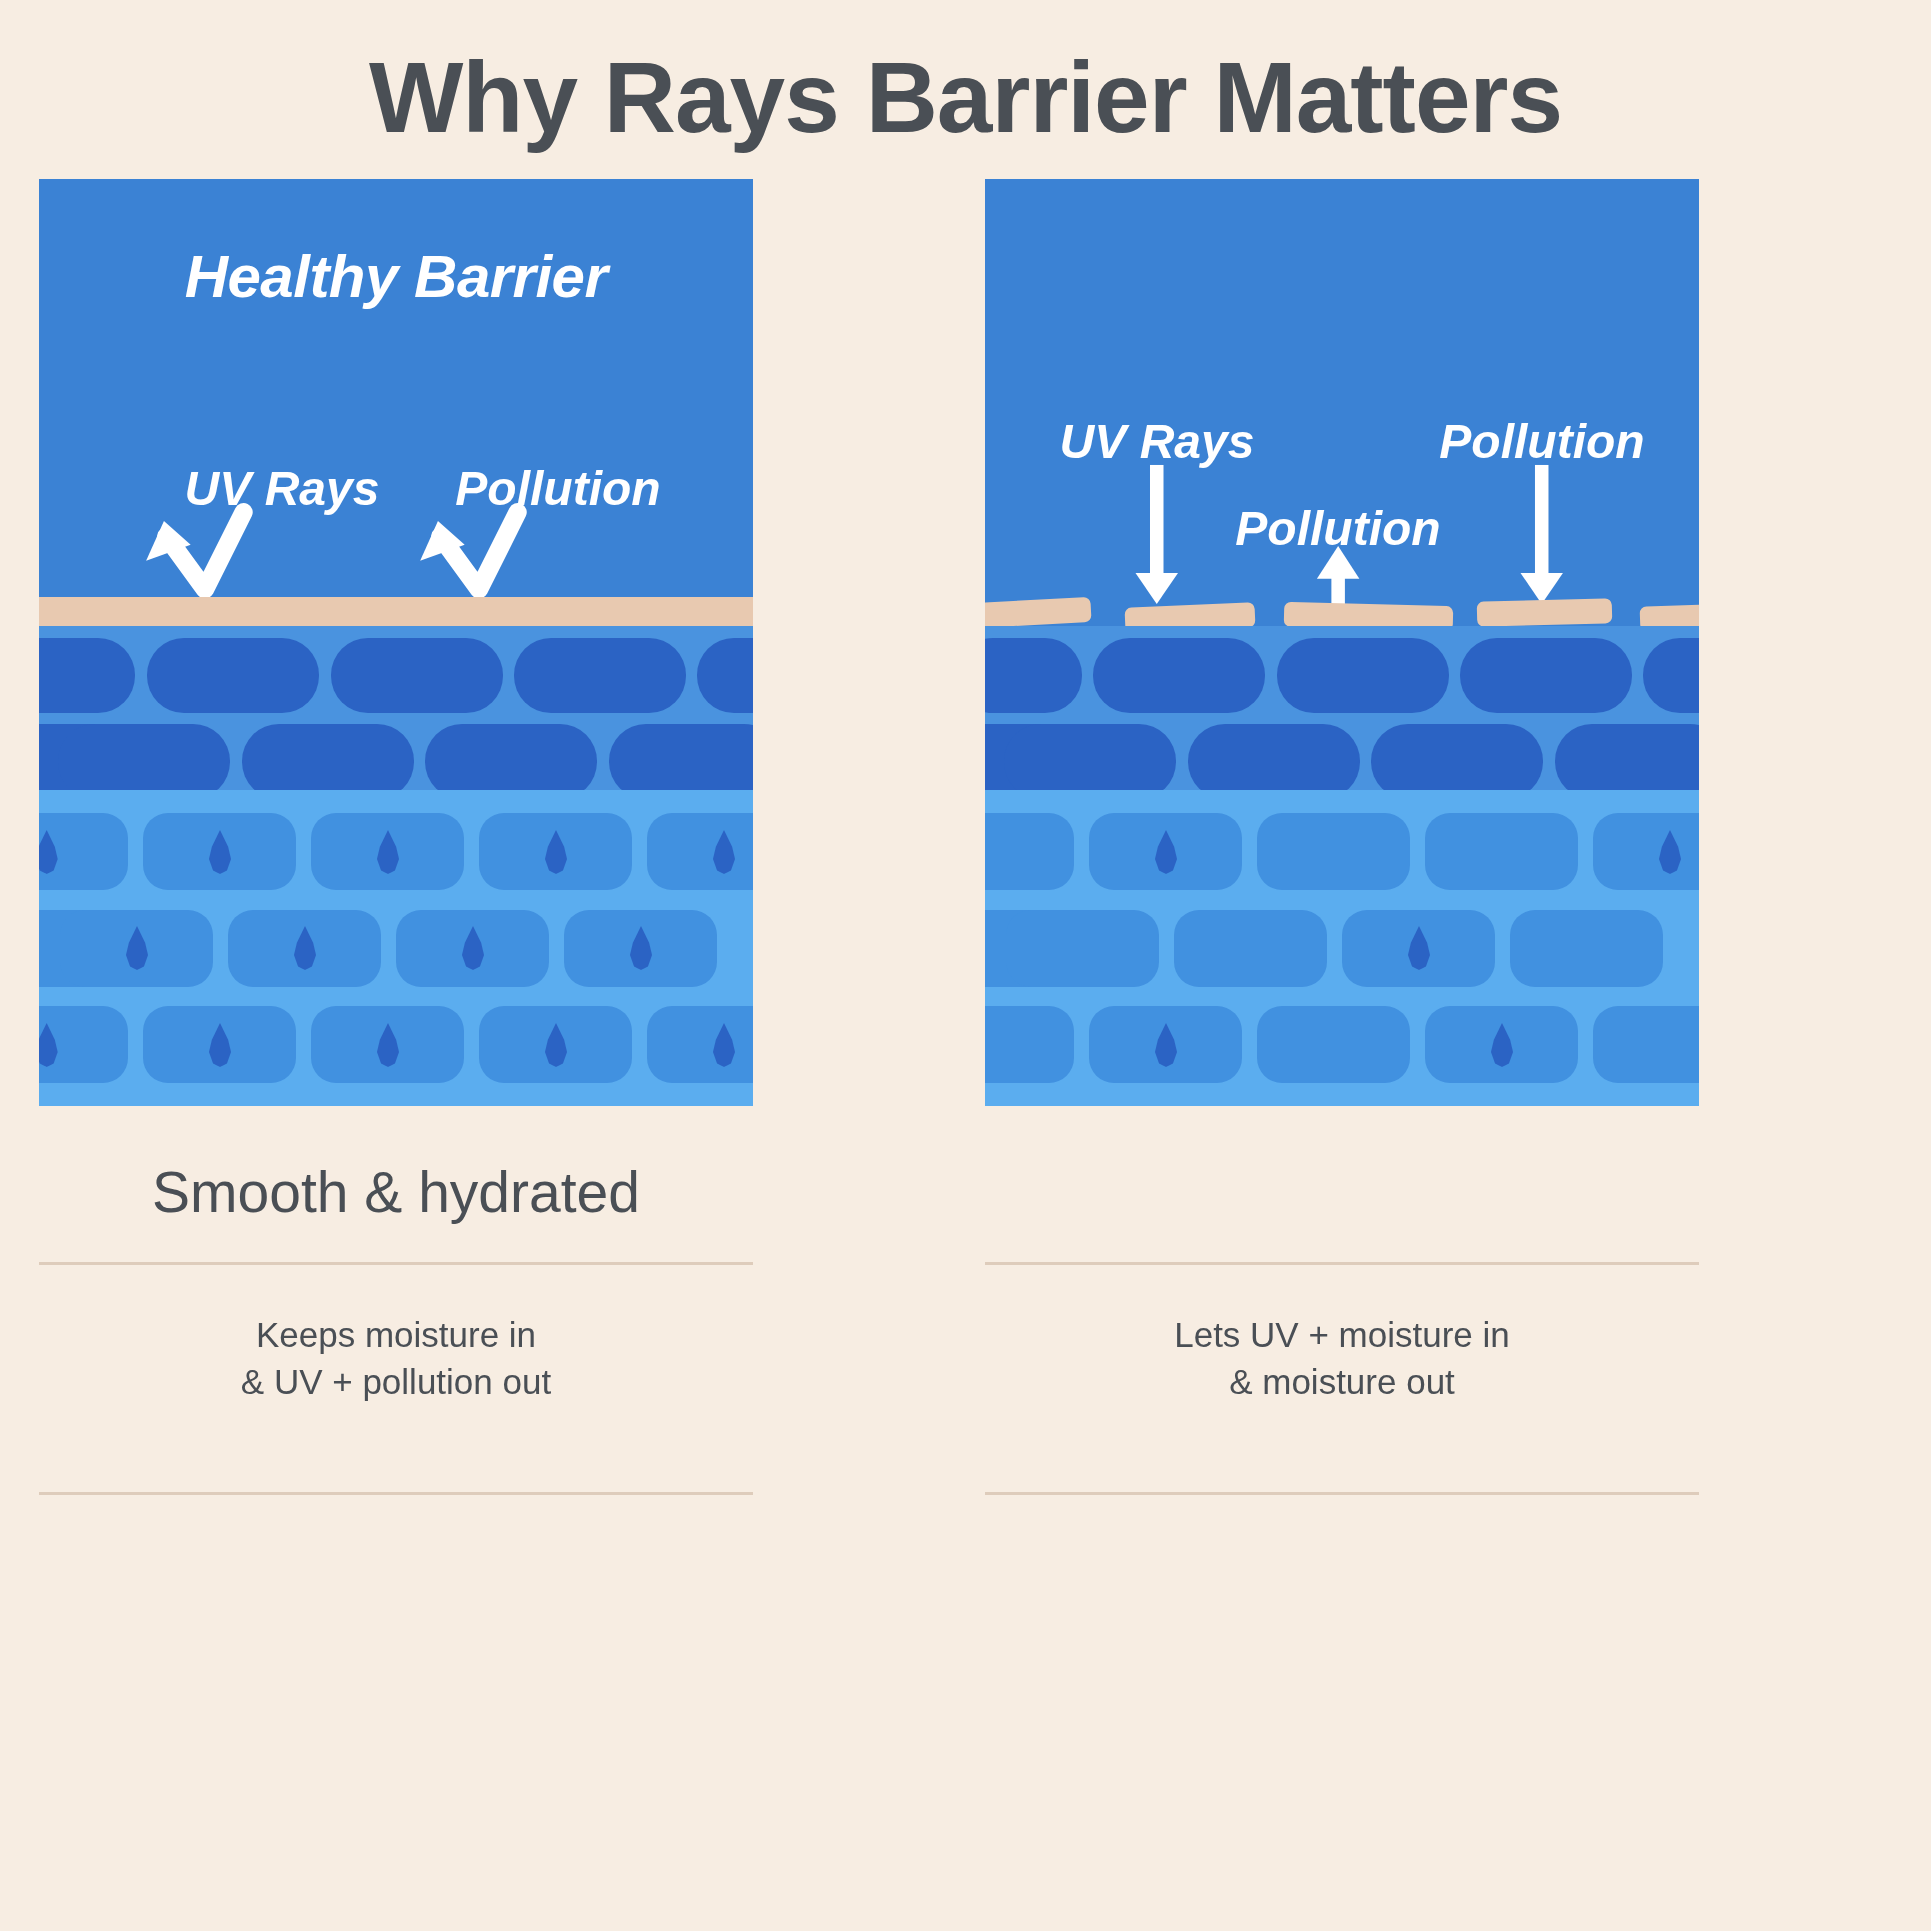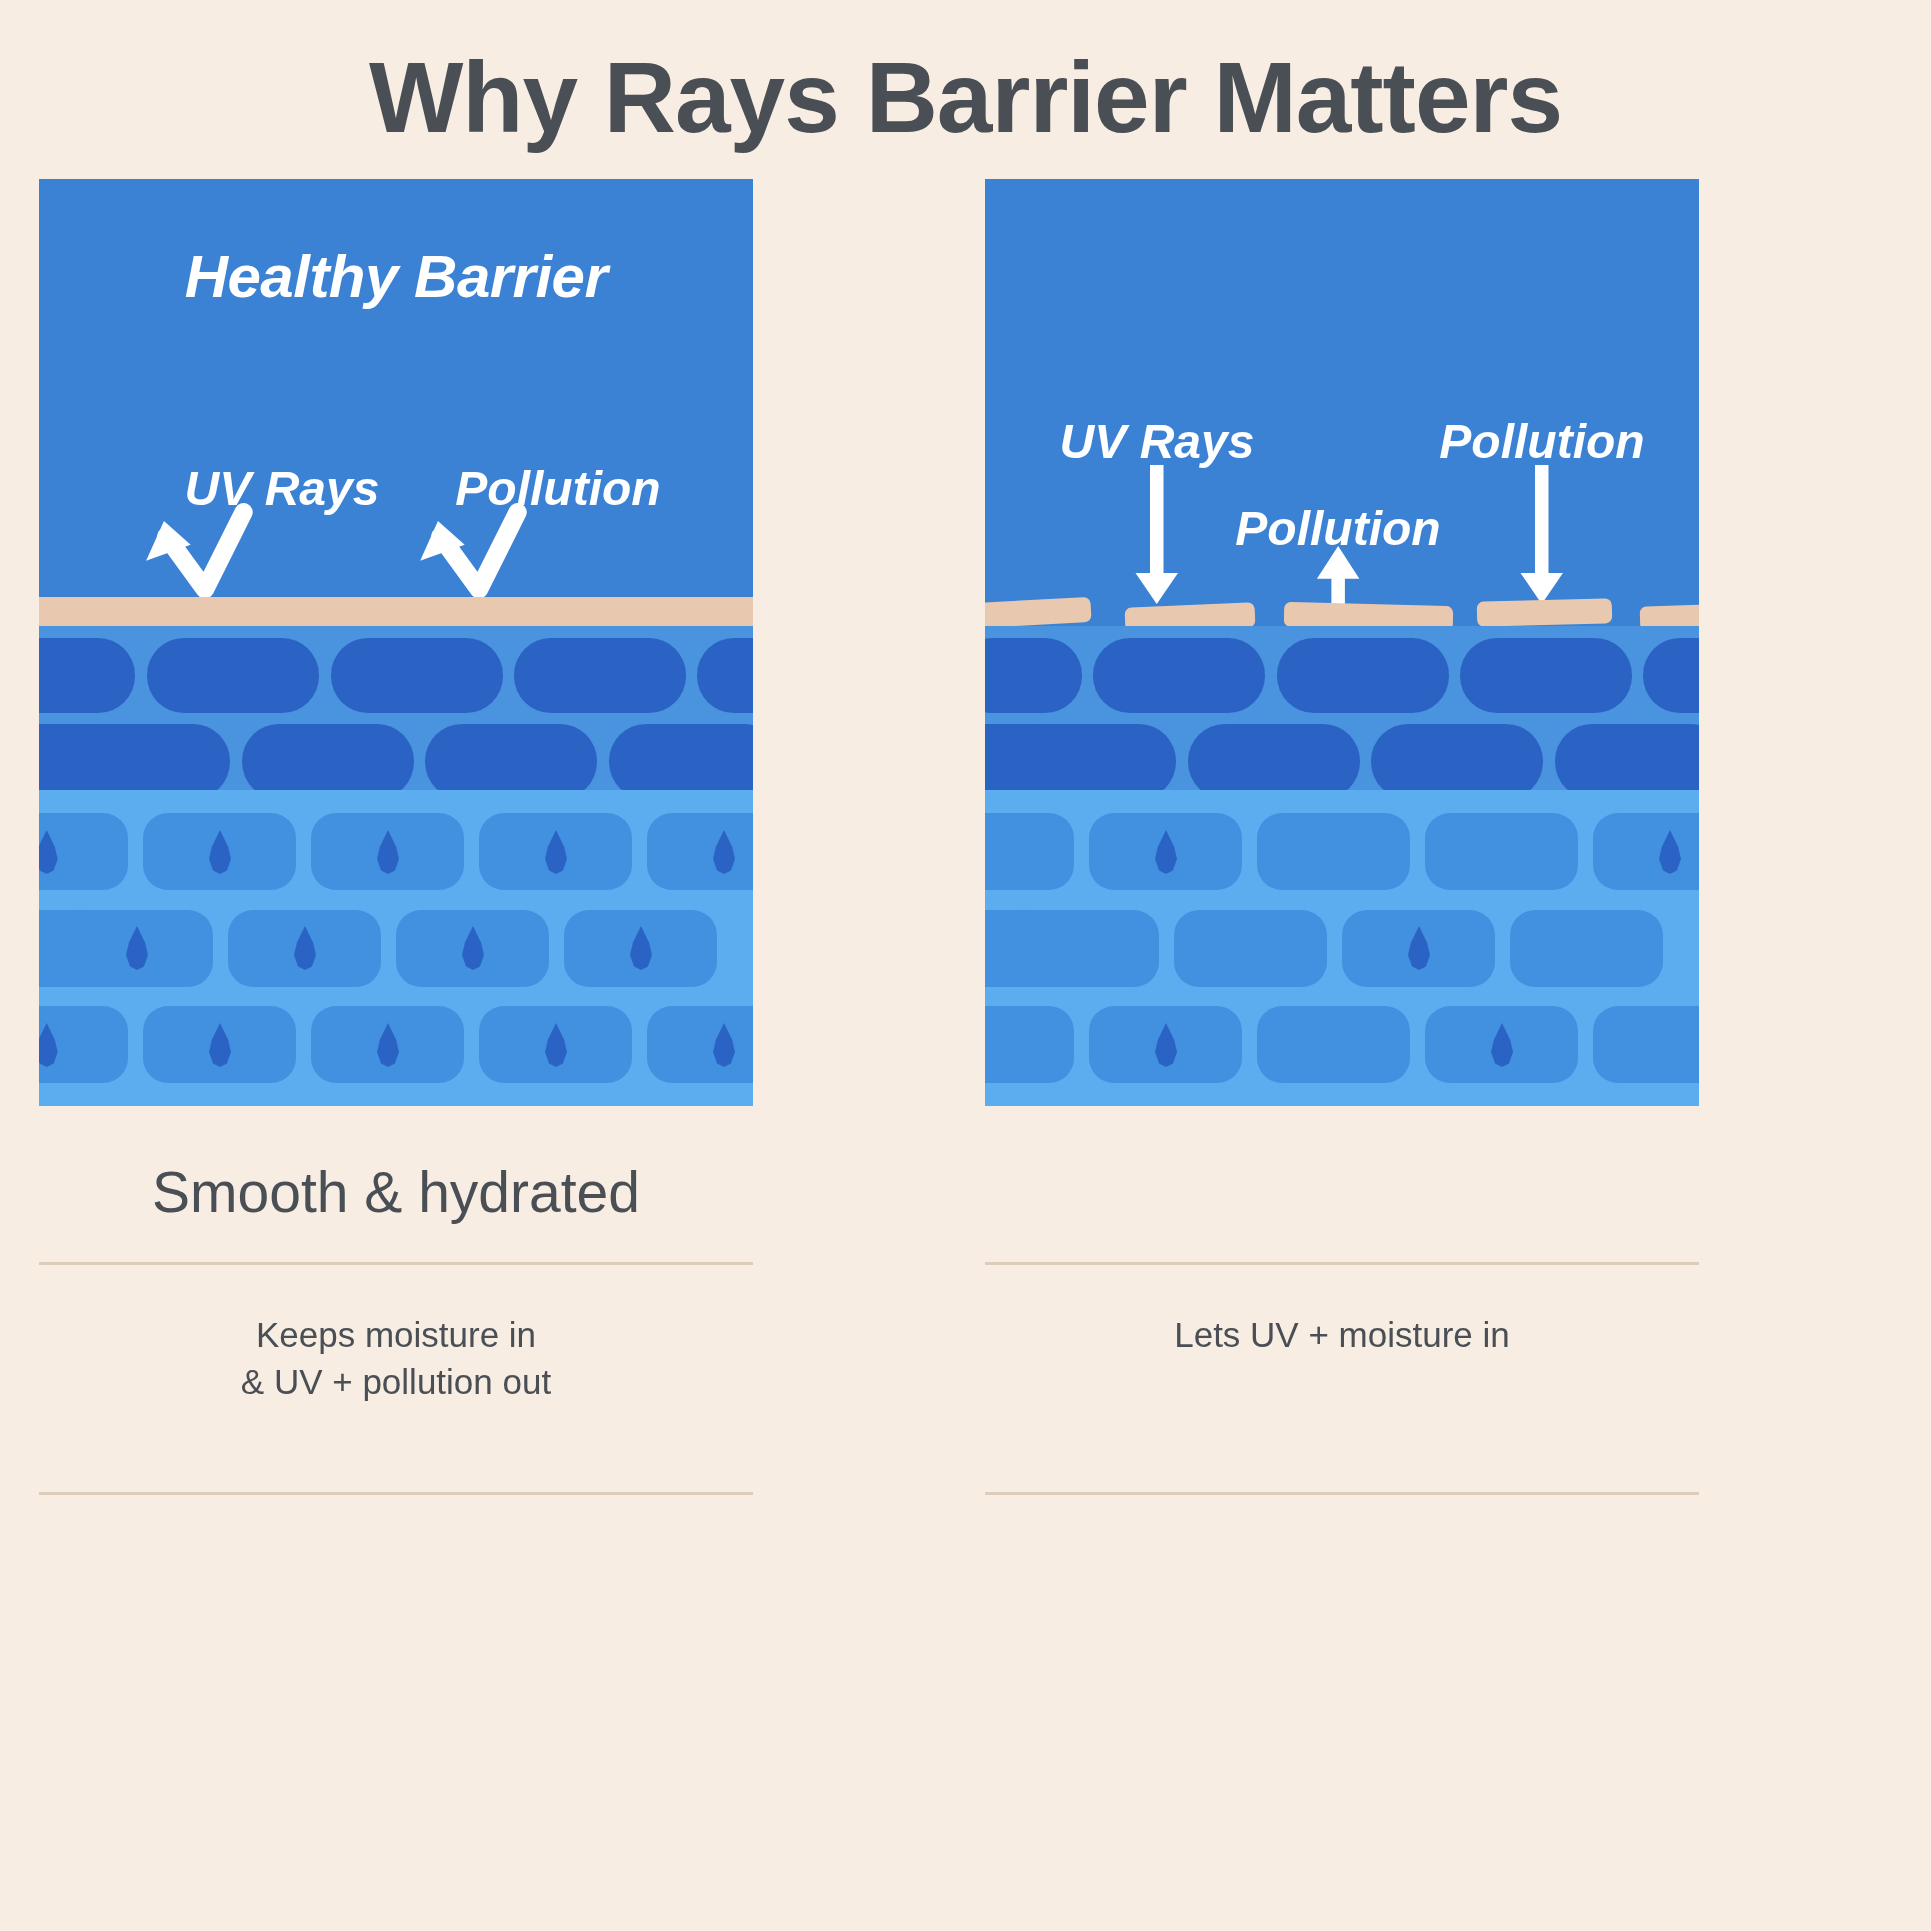--- a/index.html
+++ b/index.html
@@ -253,19 +253,20 @@
 
   <div class="rule left  r1"></div>
   <div class="rule right r1"></div>
 
   <div class="blurb left">
     <div>Keeps moisture in</div>
     <div>&amp; UV + pollution out</div>
   </div>
   <div class="blurb right">
     <div>Lets UV + moisture in</div>
+    <div>&amp; moisture out</div>
   </div>
 
   <div class="rule left  r2"></div>
   <div class="rule right r2"></div>
 
 </div>
 
 
 </body></html>

